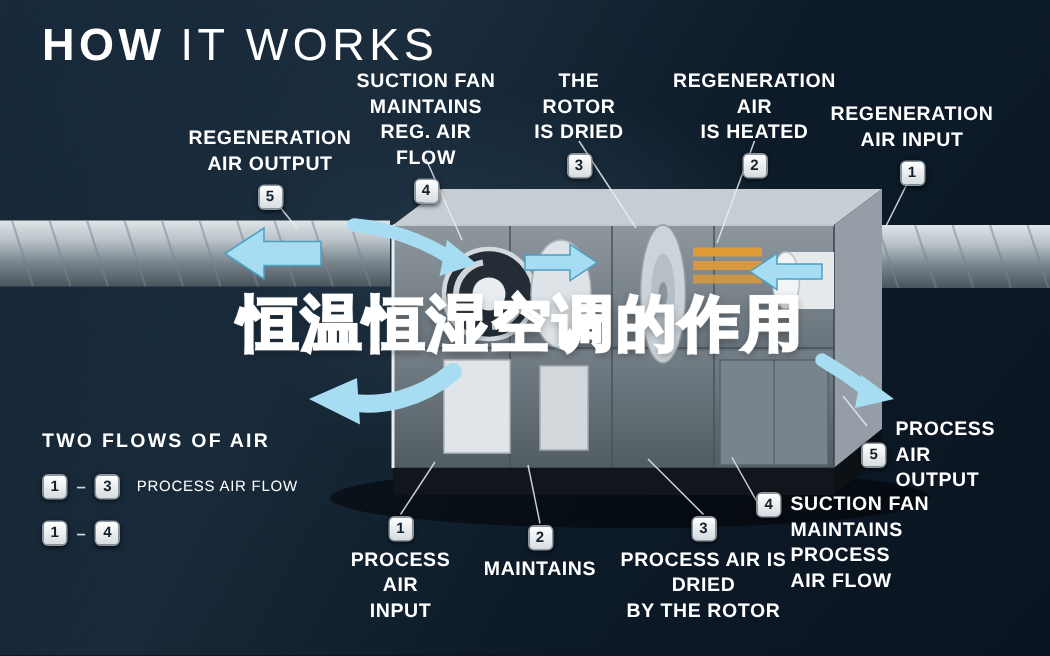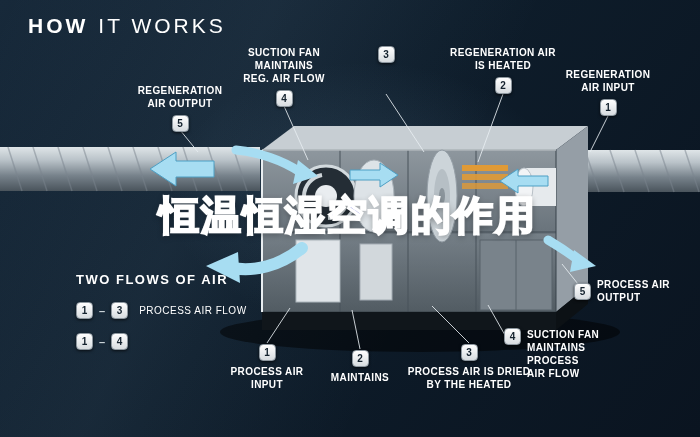--- a/index.html
+++ b/index.html
@@ -15,26 +15,26 @@
     background: linear-gradient(90deg, transparent, rgba(150,190,220,0.07), transparent);
     transform: rotate(24deg); pointer-events:none;
   }
   .glow {
     position:absolute; left:150px; top:50px; width:430px; height:290px;
     background: radial-gradient(ellipse, rgba(110,150,180,0.20), transparent 65%);
   }
 
   .scene { position:absolute; left:0; top:0; }
 
-  .title { position:absolute; left:28px; top:14px; color:#fff; font-size:21px; letter-spacing:3px; white-space:nowrap; }
+  .title { position:absolute; left:28px; top:14px; color:#fff; font-size:30px; letter-spacing:3px; white-space:nowrap; }
   .title .t-bold { font-weight:800; }
   .title .t-light { font-weight:300; margin-left:10px; }
 
   .callout { position:absolute; display:flex; color:#fff; }
-  .callout .label { font-size:10px; font-weight:bold; letter-spacing:0.4px; line-height:1.3; white-space:pre-line; }
+  .callout .label { font-size:13px; font-weight:bold; letter-spacing:0.4px; line-height:1.3; white-space:pre-line; }
   .co-top { flex-direction:column; align-items:center; text-align:center; gap:5px; }
   .co-col { flex-direction:column; align-items:center; text-align:center; gap:4px; }
   .co-row { flex-direction:row; align-items:flex-start; gap:6px; text-align:left; }
   .co-row.v-center { align-items:center; }
 
   .badge {
     width:17px; height:17px; border-radius:4px; flex:0 0 auto;
     background:linear-gradient(180deg,#ffffff,#d7dce0);
     border:1px solid var(--badge-border,#8d979f);
     color:var(--badge-text,#14222e);
@@ -47,21 +47,21 @@
   #c4t{left:232px;top:46px;width:104px}
   #c3t{left:348px;top:46px;width:76px}
   #c2t{left:448px;top:46px;width:110px}
   #c1t{left:556px;top:68px;width:104px}
   #c1b{left:222px;top:344px;width:90px}
   #c2b{left:320px;top:350px;width:80px}
   #c3b{left:404px;top:344px;width:130px}
   #c4b{left:504px;top:328px;width:126px}
   #c5b{left:574px;top:278px;width:110px}
 
-  .legend { position:absolute; left:28px; top:272px; color:#fff;margin-left:48px; }
+  .legend { position:absolute; left:28px; top:286px; color:#fff; }
   .legend-heading { font-size:13px; font-weight:bold; letter-spacing:1.5px; margin-bottom:15px; }
   .legend-row { display:flex; align-items:center; gap:6px; margin-bottom:14px; }
   .legend-row .dash { color:#cfd8de; font-weight:bold; font-size:11px; }
   .legend-label { font-size:10px; font-weight:normal; letter-spacing:0.5px; margin-left:5px; }
 
   .overlay-cn {
     position:absolute; left:0; top:188px; width:696px; text-align:center;
     font-size:40px; font-weight:bold; letter-spacing:2px;
     color:var(--overlay-blue,#4247c6);
     -webkit-text-stroke:2px #ffffff;
@@ -184,20 +184,22 @@
 AIR OUTPUT</div>
     <div class="badge">5</div>
   </div>
   <div class="callout co-top" id="c4t">
     <div class="label">SUCTION FAN
 MAINTAINS
 REG. AIR FLOW</div>
     <div class="badge">4</div>
   </div>
   <div class="callout co-top" id="c3t">
+    <div class="label">THE ROTOR
+IS DRIED</div>
     <div class="badge">3</div>
   </div>
   <div class="callout co-top" id="c2t">
     <div class="label">REGENERATION AIR
 IS HEATED</div>
     <div class="badge">2</div>
   </div>
   <div class="callout co-top" id="c1t">
     <div class="label">REGENERATION
 AIR INPUT</div>
@@ -209,21 +211,21 @@
     <div class="label">PROCESS AIR
 INPUT</div>
   </div>
   <div class="callout co-col" id="c2b">
     <div class="badge">2</div>
     <div class="label">MAINTAINS</div>
   </div>
   <div class="callout co-col" id="c3b">
     <div class="badge">3</div>
     <div class="label">PROCESS AIR IS DRIED
-BY THE HEATED</div>
+BY THE ROTOR</div>
   </div>
   <div class="callout co-row" id="c4b">
     <div class="badge">4</div>
     <div class="label">SUCTION FAN
 MAINTAINS PROCESS
 AIR FLOW</div>
   </div>
   <div class="callout co-row v-center" id="c5b">
     <div class="badge">5</div>
     <div class="label">PROCESS AIR

